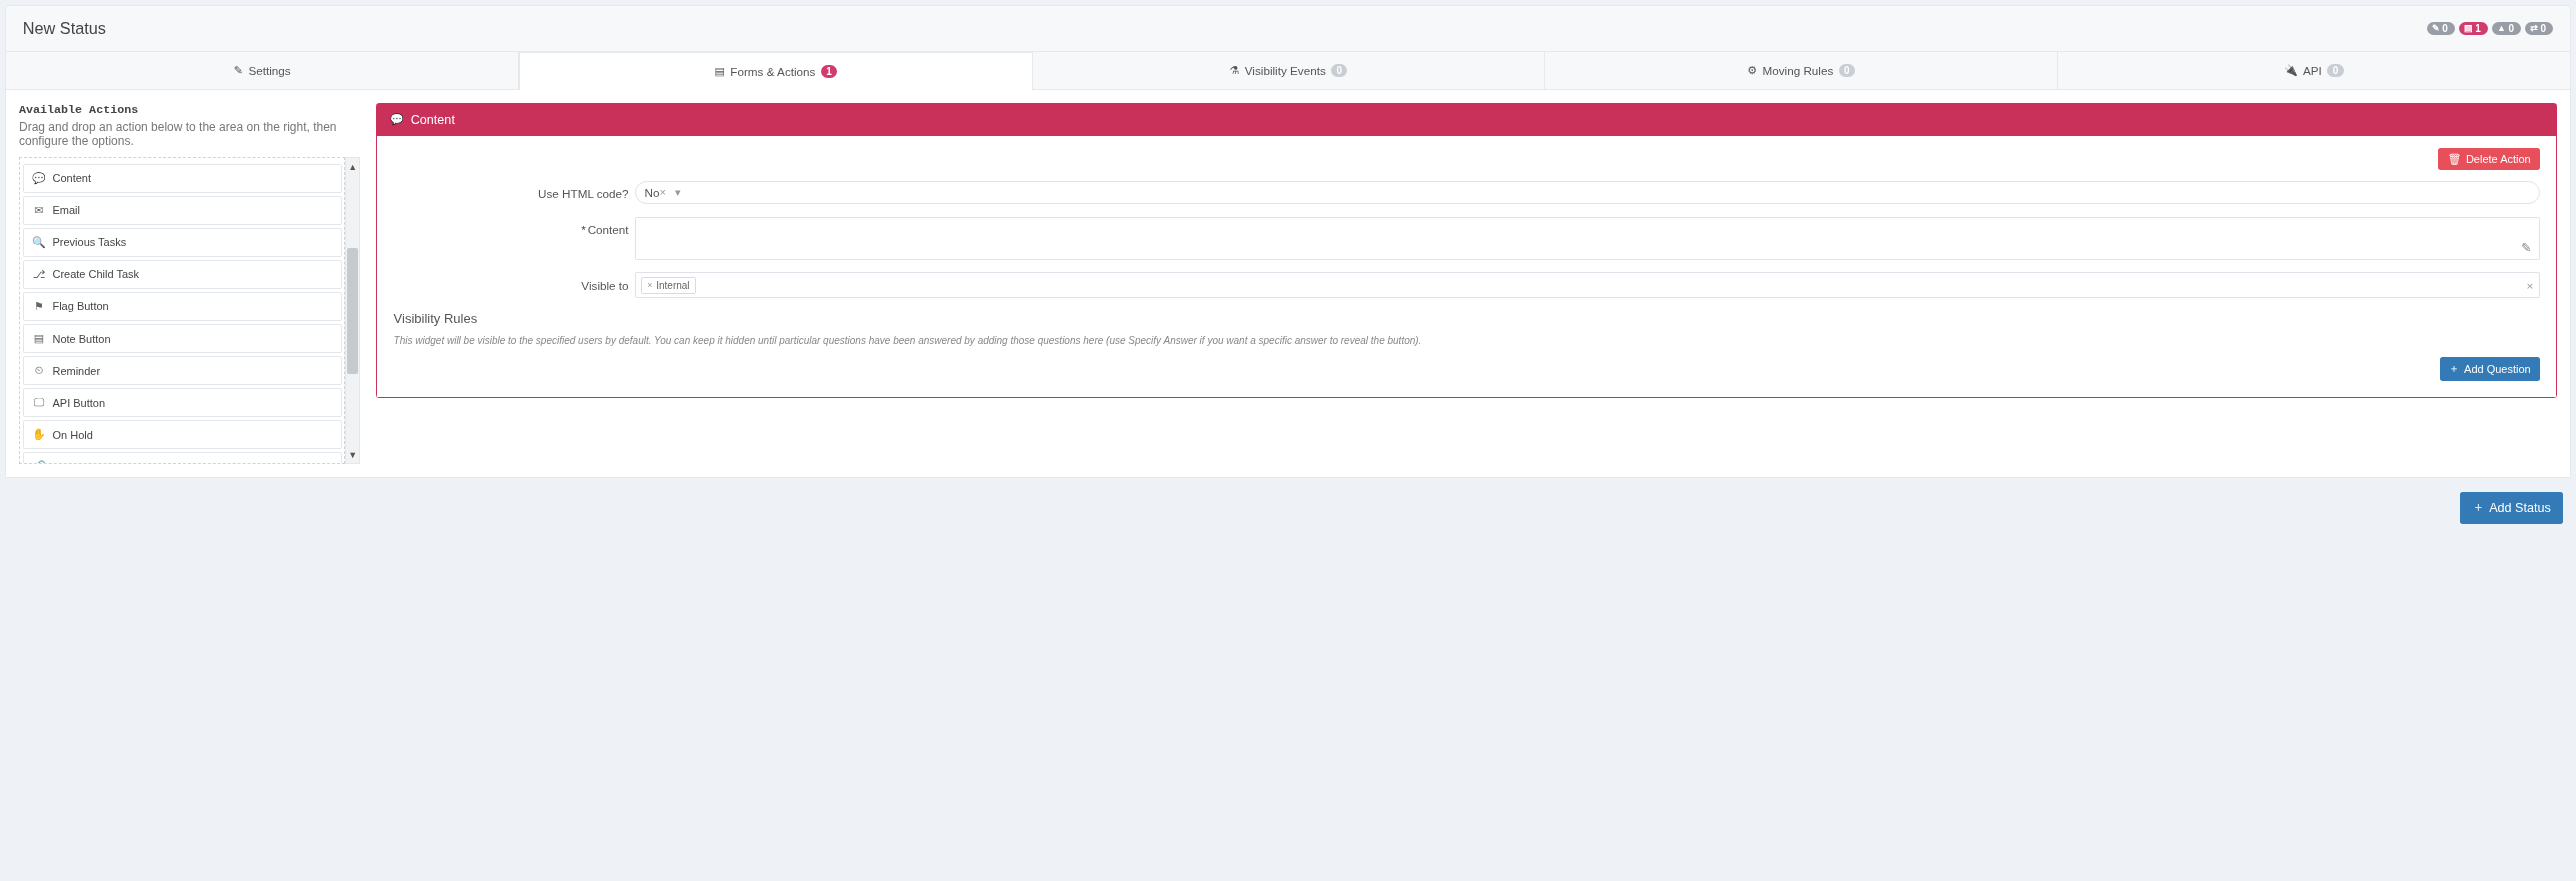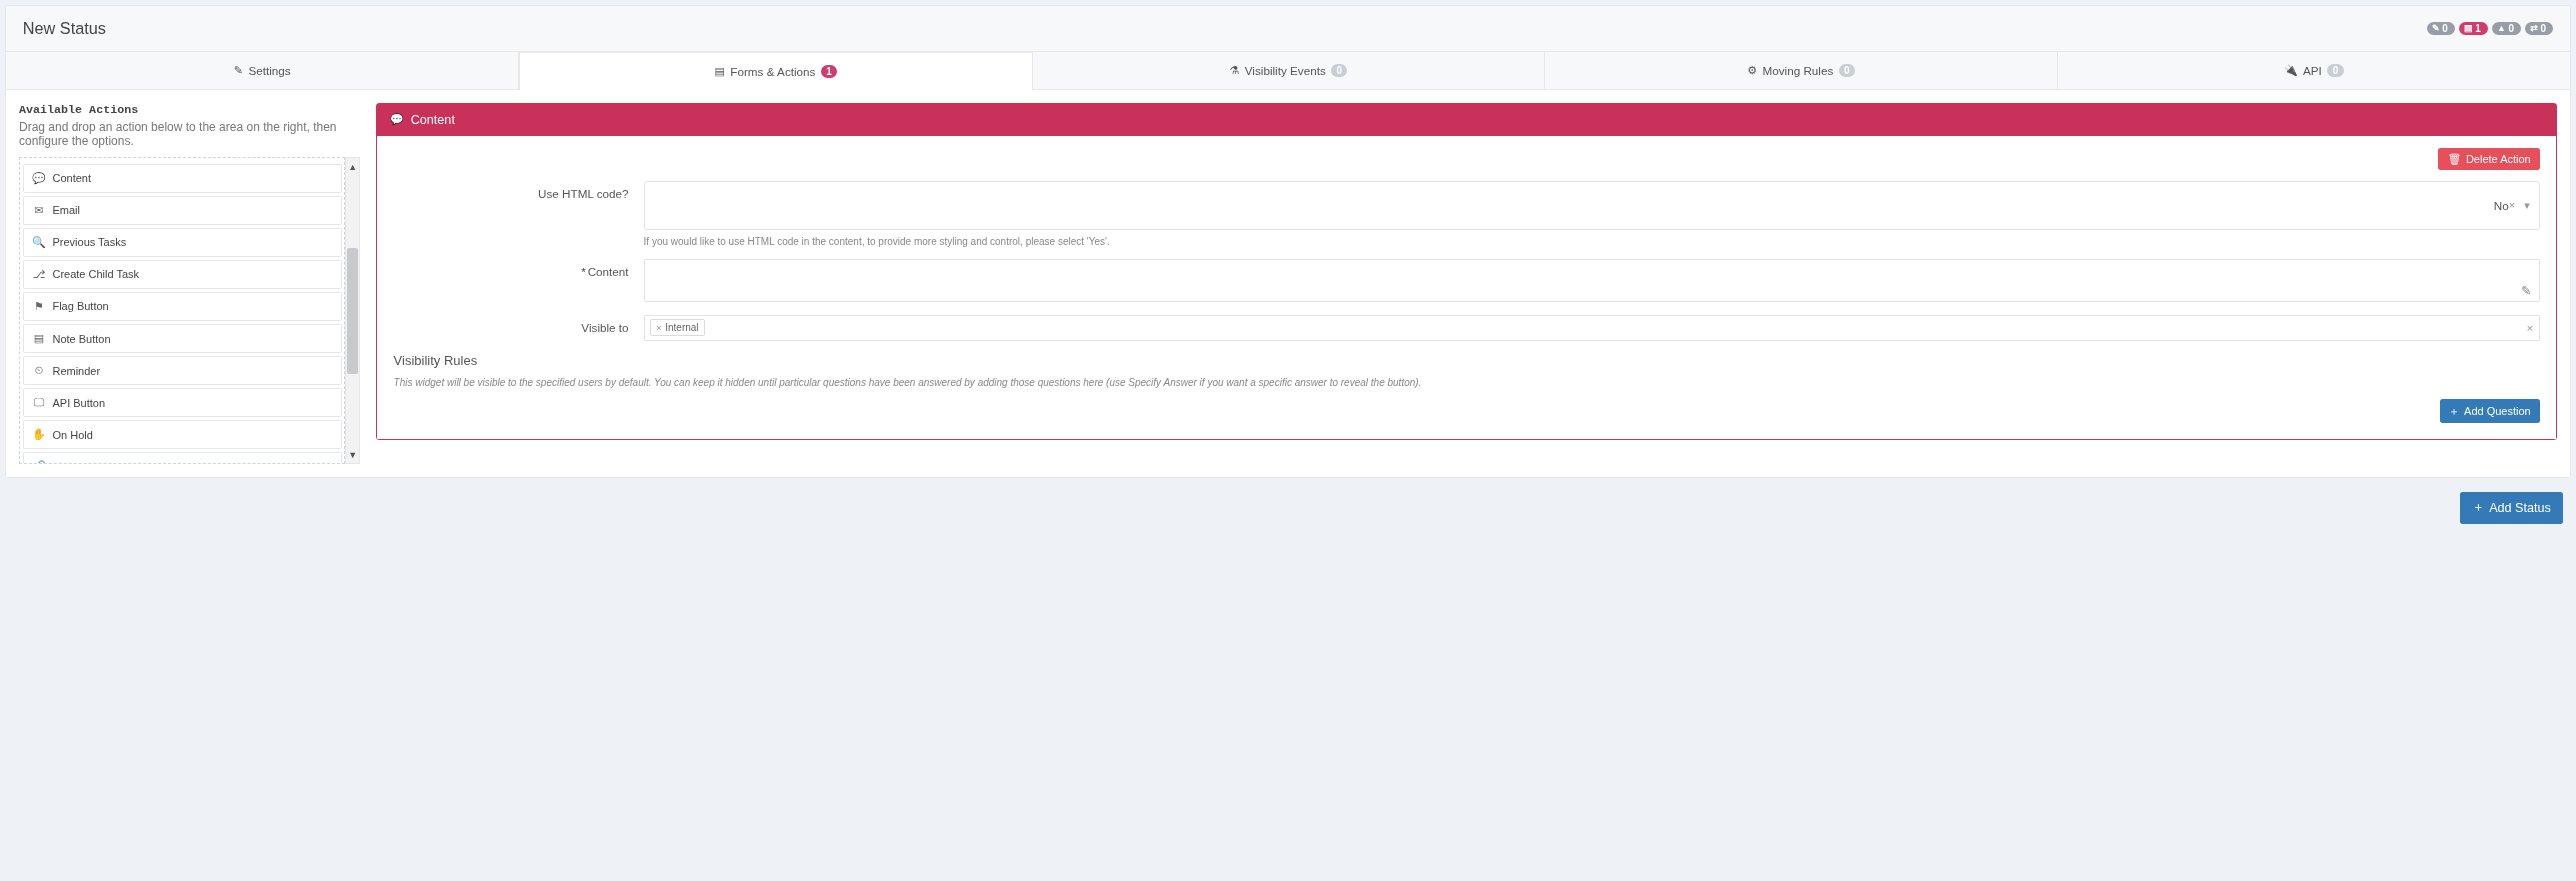--- a/index.html
+++ b/index.html
@@ -186,41 +186,41 @@
     cursor:pointer;
     border:none;
     color:#fff;
   }
   .btn-danger{ background:#e7505a; }
   .btn-primary{ background:#337ab7; }
   .form-row{
     display:flex;
     align-items:flex-start;
     margin-bottom:12.6px;
-    gap:15px;
+    gap:6px;
   }
   .form-label{
     width:235px;
     text-align:right;
     padding-top:6.3px;
     font-size:11.7px;
     color:#555;
   }
   .form-label .req{ color:#444; margin-right:1.8px;}
   .form-control-wrap{ flex:1; }
   .select{
     width:100%;
     border:0.9px solid #dfe2e8;
-    border-radius:3px;
-    background:#fff;
-    padding:17px 9px;
+    border-radius:13px;
+    background:#fff;
+    padding:4px 9px;
     font-size:11.7px;
     color:#555;
     display:flex;
-    justify-content:flex-end;
+    justify-content:flex-start;
     align-items:center;
   }
   .select .controls{ color:#999; font-size:11px; display:flex; gap:9px;}
   .help-below{
     font-size:10px;
     color:#888;
     margin-top:5.4px;
   }
   .textarea{
     width:100%;
@@ -415,21 +415,20 @@
           <div class="form-row">
             <div class="form-label">Use HTML code?</div>
             <div class="form-control-wrap">
               <div class="select">
                 <span>No</span>
                 <span class="controls">
                   <span>×</span>
                   <span>▾</span>
                 </span>
               </div>
-              <div class="help-below">If you would like to use HTML code in the content, to provide more styling and control, please select 'Yes'.</div>
             </div>
           </div>
 
           <div class="form-row">
             <div class="form-label"><span class="req">*</span><span>Content</span></div>
             <div class="form-control-wrap">
               <div class="textarea">
                 <span class="pencil">✎</span>
               </div>
             </div>

